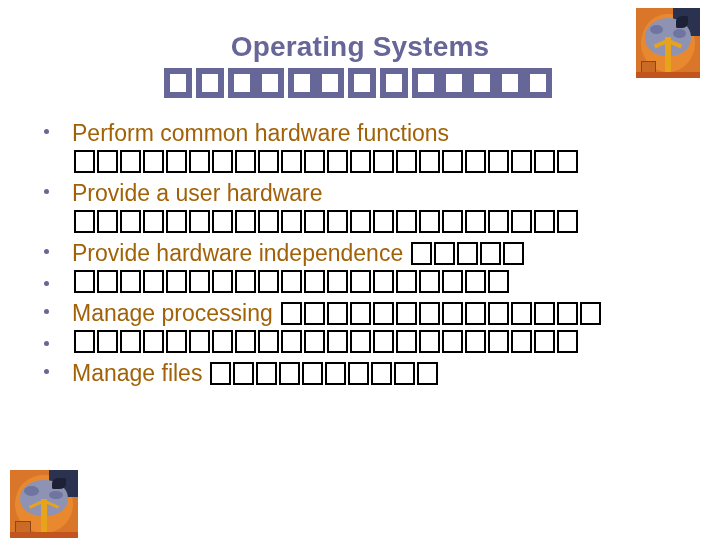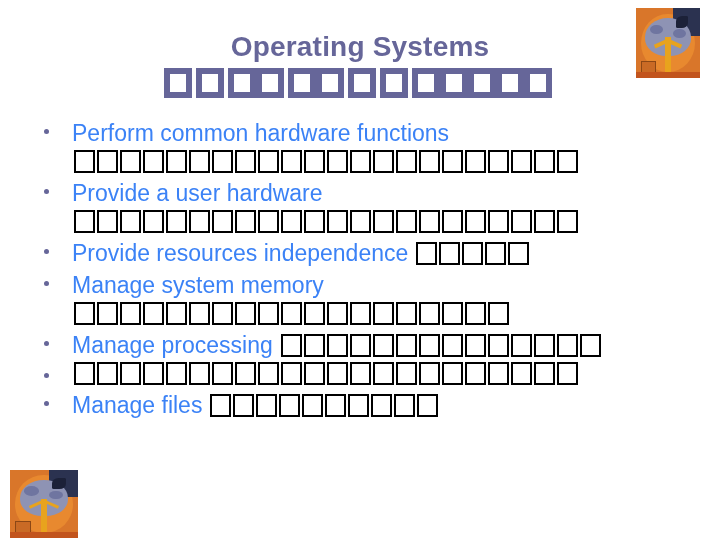--- a/index.html
+++ b/index.html
@@ -186,21 +186,21 @@
     top: 11px;
     width: 5px;
     height: 5px;
     border-radius: 50%;
     background: #666699;
   }
   .bullet-text {
     display: inline-block;
     margin-left: 32px;
     font-size: 23px;
-    color: #3b82f6;
+    color: #a16207;
     line-height: 30px;
     vertical-align: middle;
   }
   .inline-tofu {
     display: inline-block;
     margin-left: 8px;
     vertical-align: middle;
     white-space: nowrap;
   }
   .tofu-line {
@@ -230,22 +230,22 @@
   <div class="title-block">
     <div class="slide-title">Operating Systems</div>
     <div class="title-tofu"><span class="tofu tofu-lg"></span><span class="tofu tofu-lg"></span><span class="tofu tofu-lg tight"></span><span class="tofu tofu-lg"></span><span class="tofu tofu-lg tight"></span><span class="tofu tofu-lg"></span><span class="tofu tofu-lg"></span><span class="tofu tofu-lg"></span><span class="tofu tofu-lg tight"></span><span class="tofu tofu-lg tight"></span><span class="tofu tofu-lg tight"></span><span class="tofu tofu-lg tight"></span><span class="tofu tofu-lg"></span></div>
   </div>
 
   <div class="bullets">
       <div class="bullet-row"><span class="bullet-dot"></span><span class="bullet-text">Perform common hardware functions</span></div>
       <div class="bullet-row"><span class="tofu-line"><span class="tofu tofu-sm"></span><span class="tofu tofu-sm"></span><span class="tofu tofu-sm"></span><span class="tofu tofu-sm"></span><span class="tofu tofu-sm"></span><span class="tofu tofu-sm"></span><span class="tofu tofu-sm"></span><span class="tofu tofu-sm"></span><span class="tofu tofu-sm"></span><span class="tofu tofu-sm"></span><span class="tofu tofu-sm"></span><span class="tofu tofu-sm"></span><span class="tofu tofu-sm"></span><span class="tofu tofu-sm"></span><span class="tofu tofu-sm"></span><span class="tofu tofu-sm"></span><span class="tofu tofu-sm"></span><span class="tofu tofu-sm"></span><span class="tofu tofu-sm"></span><span class="tofu tofu-sm"></span><span class="tofu tofu-sm"></span><span class="tofu tofu-sm"></span></span></div>
       <div class="bullet-row"><span class="bullet-dot"></span><span class="bullet-text">Provide a user hardware</span></div>
       <div class="bullet-row"><span class="tofu-line"><span class="tofu tofu-sm"></span><span class="tofu tofu-sm"></span><span class="tofu tofu-sm"></span><span class="tofu tofu-sm"></span><span class="tofu tofu-sm"></span><span class="tofu tofu-sm"></span><span class="tofu tofu-sm"></span><span class="tofu tofu-sm"></span><span class="tofu tofu-sm"></span><span class="tofu tofu-sm"></span><span class="tofu tofu-sm"></span><span class="tofu tofu-sm"></span><span class="tofu tofu-sm"></span><span class="tofu tofu-sm"></span><span class="tofu tofu-sm"></span><span class="tofu tofu-sm"></span><span class="tofu tofu-sm"></span><span class="tofu tofu-sm"></span><span class="tofu tofu-sm"></span><span class="tofu tofu-sm"></span><span class="tofu tofu-sm"></span><span class="tofu tofu-sm"></span></span></div>
-      <div class="bullet-row"><span class="bullet-dot"></span><span class="bullet-text">Provide resources independence</span><span class="inline-tofu"><span class="tofu tofu-sm"></span><span class="tofu tofu-sm"></span><span class="tofu tofu-sm"></span><span class="tofu tofu-sm"></span><span class="tofu tofu-sm"></span></span></div>
-      <div class="bullet-row"><span class="bullet-dot"></span><span class="bullet-text">Manage system memory</span></div>
+      <div class="bullet-row"><span class="bullet-dot"></span><span class="bullet-text">Provide hardware independence</span><span class="inline-tofu"><span class="tofu tofu-sm"></span><span class="tofu tofu-sm"></span><span class="tofu tofu-sm"></span><span class="tofu tofu-sm"></span><span class="tofu tofu-sm"></span></span></div>
+      <div class="bullet-row"><span class="bullet-dot"></span></div>
       <div class="bullet-row"><span class="tofu-line"><span class="tofu tofu-sm"></span><span class="tofu tofu-sm"></span><span class="tofu tofu-sm"></span><span class="tofu tofu-sm"></span><span class="tofu tofu-sm"></span><span class="tofu tofu-sm"></span><span class="tofu tofu-sm"></span><span class="tofu tofu-sm"></span><span class="tofu tofu-sm"></span><span class="tofu tofu-sm"></span><span class="tofu tofu-sm"></span><span class="tofu tofu-sm"></span><span class="tofu tofu-sm"></span><span class="tofu tofu-sm"></span><span class="tofu tofu-sm"></span><span class="tofu tofu-sm"></span><span class="tofu tofu-sm"></span><span class="tofu tofu-sm"></span><span class="tofu tofu-sm"></span></span></div>
       <div class="bullet-row"><span class="bullet-dot"></span><span class="bullet-text">Manage processing</span><span class="inline-tofu"><span class="tofu tofu-sm"></span><span class="tofu tofu-sm"></span><span class="tofu tofu-sm"></span><span class="tofu tofu-sm"></span><span class="tofu tofu-sm"></span><span class="tofu tofu-sm"></span><span class="tofu tofu-sm"></span><span class="tofu tofu-sm"></span><span class="tofu tofu-sm"></span><span class="tofu tofu-sm"></span><span class="tofu tofu-sm"></span><span class="tofu tofu-sm"></span><span class="tofu tofu-sm"></span><span class="tofu tofu-sm"></span></span></div>
       <div class="bullet-row"><span class="bullet-dot"></span></div>
       <div class="bullet-row"><span class="tofu-line"><span class="tofu tofu-sm"></span><span class="tofu tofu-sm"></span><span class="tofu tofu-sm"></span><span class="tofu tofu-sm"></span><span class="tofu tofu-sm"></span><span class="tofu tofu-sm"></span><span class="tofu tofu-sm"></span><span class="tofu tofu-sm"></span><span class="tofu tofu-sm"></span><span class="tofu tofu-sm"></span><span class="tofu tofu-sm"></span><span class="tofu tofu-sm"></span><span class="tofu tofu-sm"></span><span class="tofu tofu-sm"></span><span class="tofu tofu-sm"></span><span class="tofu tofu-sm"></span><span class="tofu tofu-sm"></span><span class="tofu tofu-sm"></span><span class="tofu tofu-sm"></span><span class="tofu tofu-sm"></span><span class="tofu tofu-sm"></span><span class="tofu tofu-sm"></span></span></div>
       <div class="bullet-row"><span class="bullet-dot"></span><span class="bullet-text">Manage files</span><span class="inline-tofu"><span class="tofu tofu-sm"></span><span class="tofu tofu-sm"></span><span class="tofu tofu-sm"></span><span class="tofu tofu-sm"></span><span class="tofu tofu-sm"></span><span class="tofu tofu-sm"></span><span class="tofu tofu-sm"></span><span class="tofu tofu-sm"></span><span class="tofu tofu-sm"></span><span class="tofu tofu-sm"></span></span></div>
     </div>
 
   <div class="tree-art bottom-left">
     <div class="art-sun"></div>
     <div class="art-sky"></div>

